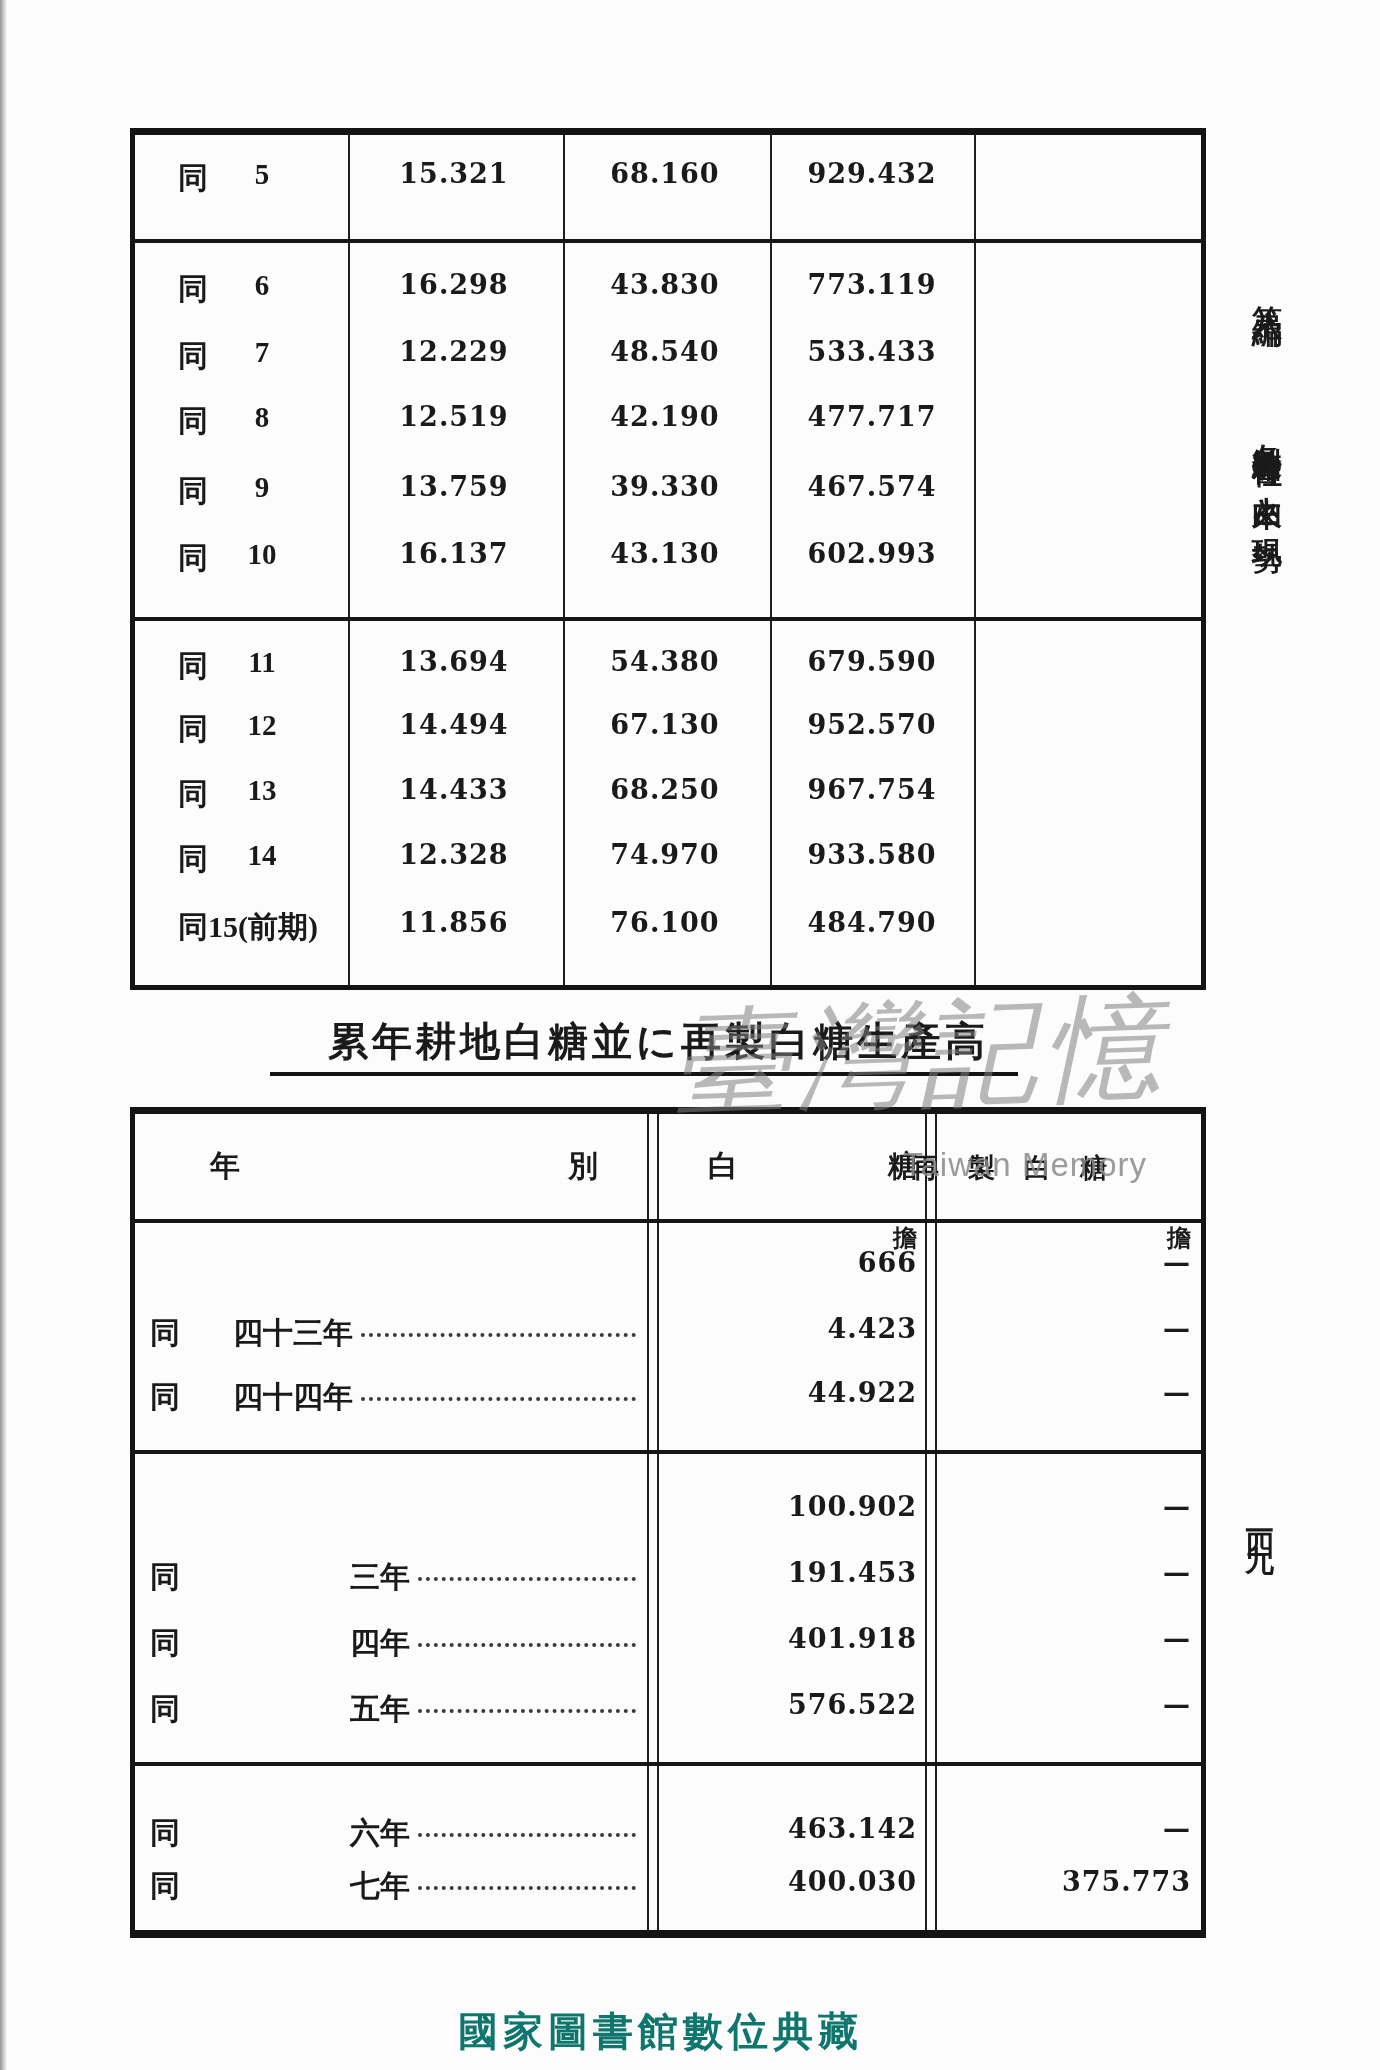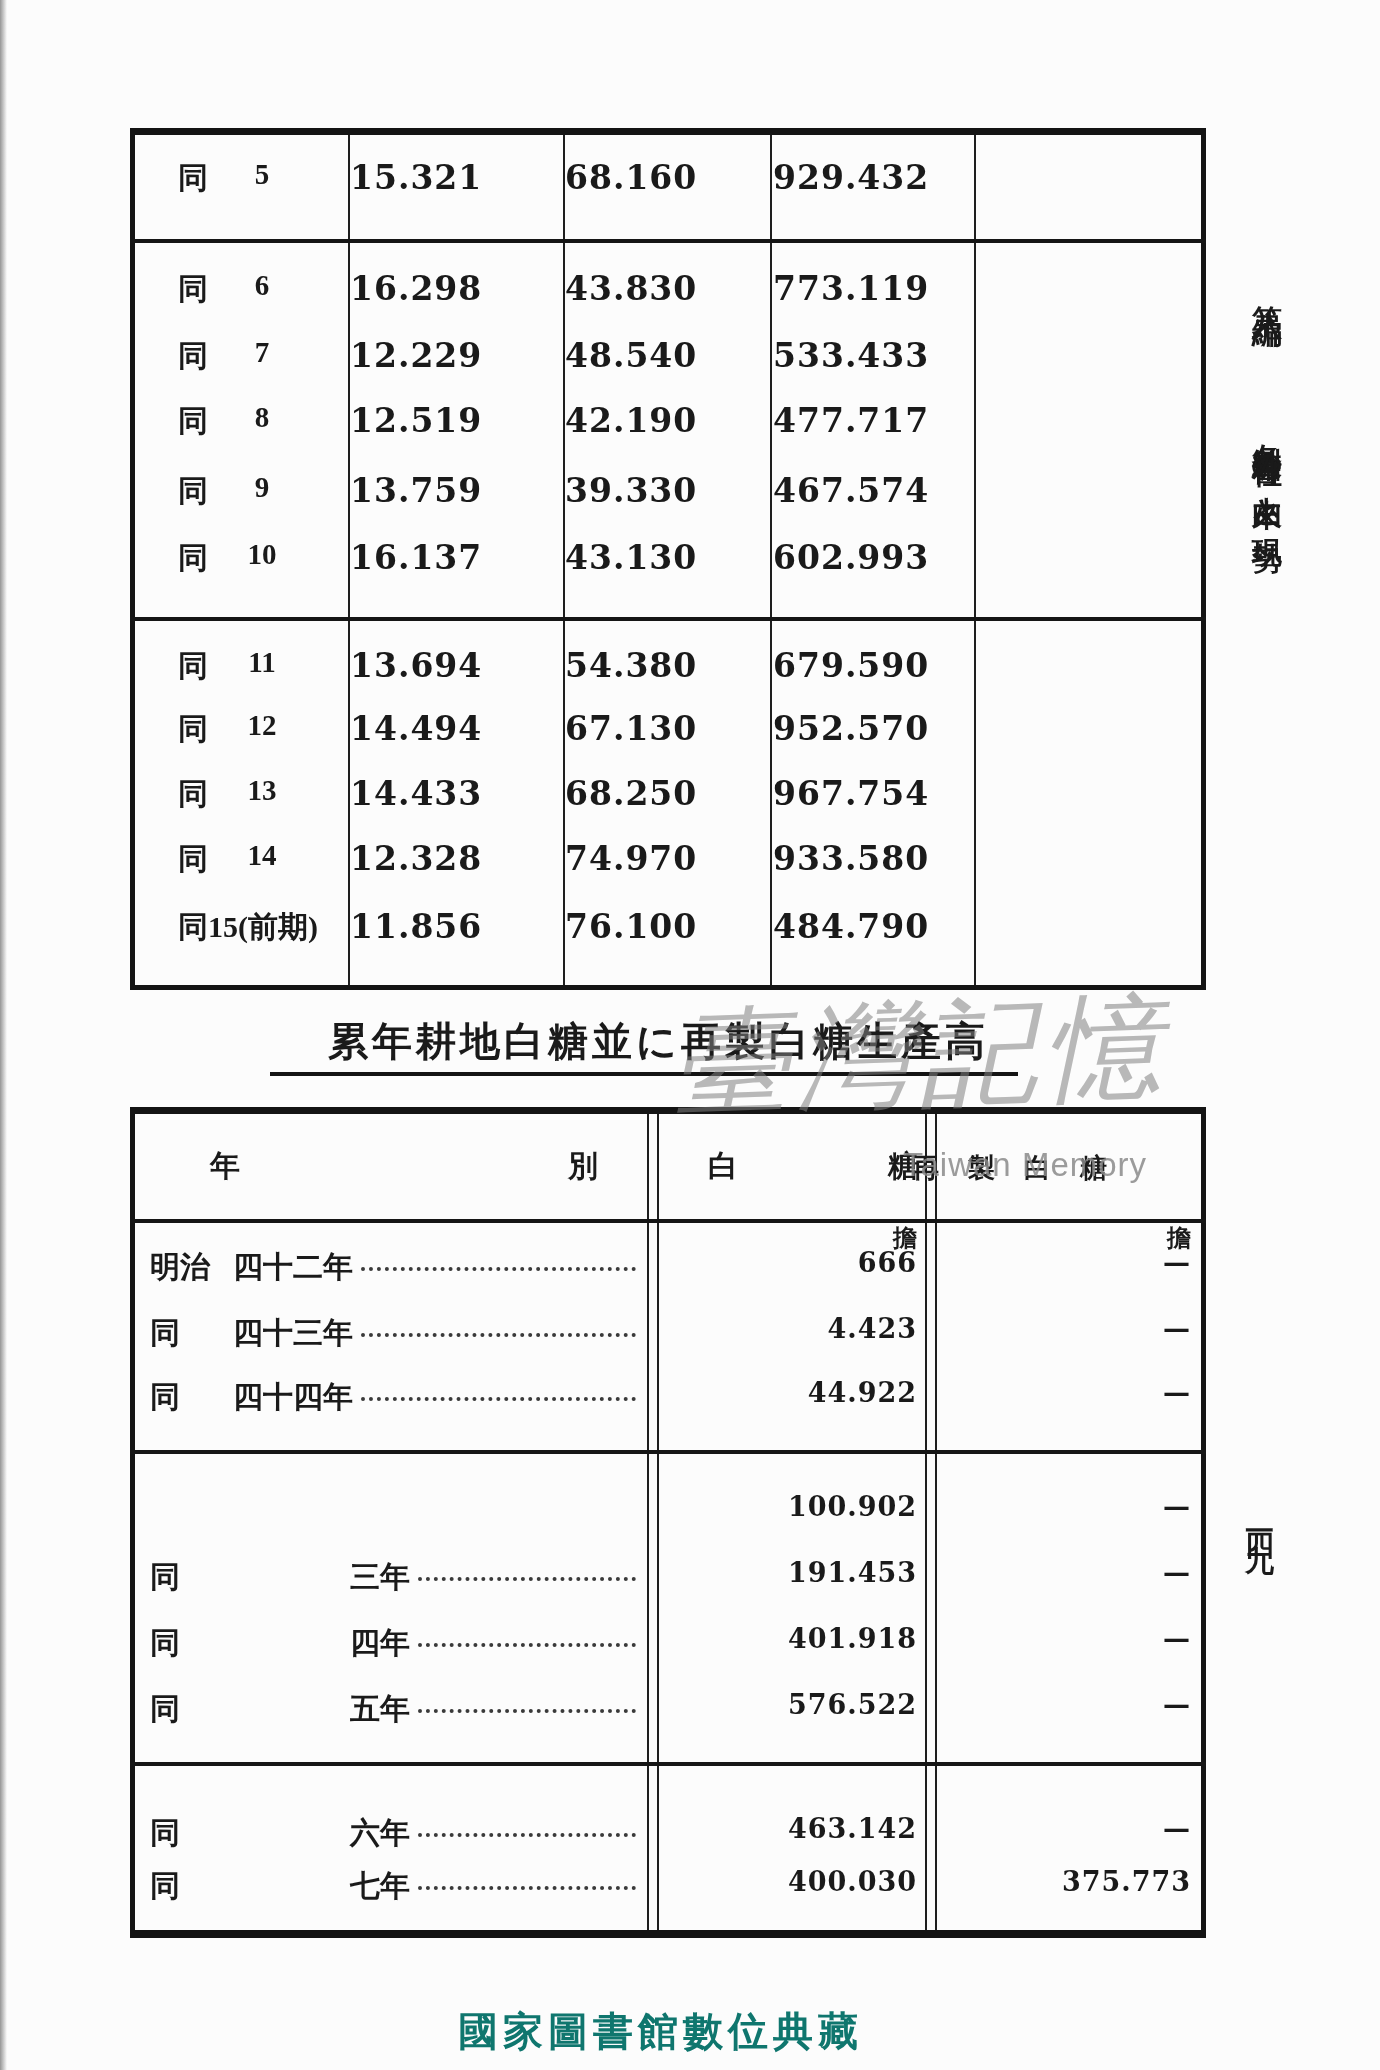--- a/index.html
+++ b/index.html
@@ -13,21 +13,21 @@
   .dbl{position:absolute;top:0;bottom:0;width:12px}
   .dbl::before,.dbl::after{content:"";position:absolute;top:0;bottom:0;width:2px;background:#1e1e1e}
   .dbl::before{left:0}.dbl::after{right:0}
 
   
   #t1{position:absolute;left:130px;top:128px;width:1076px;height:862px;
       border:5px solid #141414;border-top-width:7px;z-index:2}
   .t1row{position:absolute;left:0;width:100%;height:40px;font-weight:700}
   .t1era{position:absolute;left:43px;font-size:30px;white-space:nowrap}
   .t1num{position:absolute;left:96px;width:62px;text-align:center;font-size:29px}
-  .t1v{position:absolute;font-size:33px;text-align:left;letter-spacing:1px;font-family:"DejaVu Serif",serif}
+  .t1v{position:absolute;font-size:27px;text-align:center;letter-spacing:1px;font-family:"DejaVu Serif",serif}
   .c1{left:215px;width:208px}
   .c2{left:430px;width:200px}
   .c3{left:638px;width:198px}
   .t1note{position:absolute;left:868px;width:205px;font-size:26px;font-weight:700;white-space:nowrap;z-index:2}
 
   
   #title{position:absolute;left:328px;top:1014px;font-size:40px;font-weight:700;
          letter-spacing:4px;white-space:nowrap;z-index:2}
   #title-underline{position:absolute;left:270px;top:1072px;width:748px;height:4px;background:#141414;z-index:2}
 
@@ -173,25 +173,20 @@
   </div>
   <div class="t2hdr" style="left:573px;top:32px;width:210px">
     <span>白</span>
     <span>糖</span>
   </div>
   <div id="t2h3" class="t2hdr" style="left:777px;top:36px">再製白糖</div>
 
   <span class="unit" style="left:582px;top:108px;width:200px">擔</span>
   <span class="unit" style="left:856px;top:108px;width:200px">擔</span>
 
-  <div class="t2label" style="top:133px">
-    <span class="era">明治</span>
-    <span class="yr">四十二年</span>
-    <span class="dots"></span>
-  </div>
   <span class="t2val wv" style="top:133px">666</span>
   <span class="t2val rv" style="top:133px">—</span>
 
   <div class="t2label" style="top:199px">
     <span class="era">同</span>
     <span class="yr">四十三年</span>
     <span class="dots"></span>
   </div>
   <span class="t2val wv" style="top:199px">4.423</span>
   <span class="t2val rv" style="top:199px">—</span>

